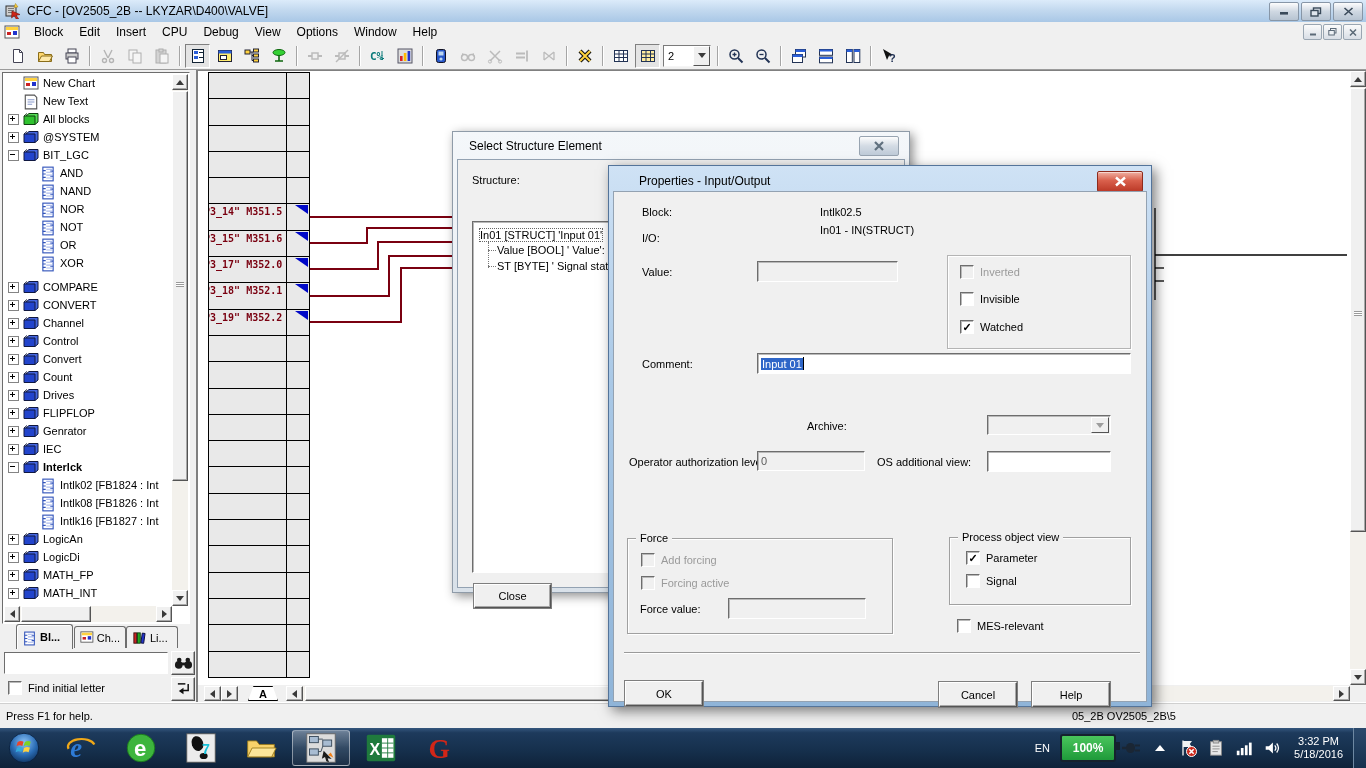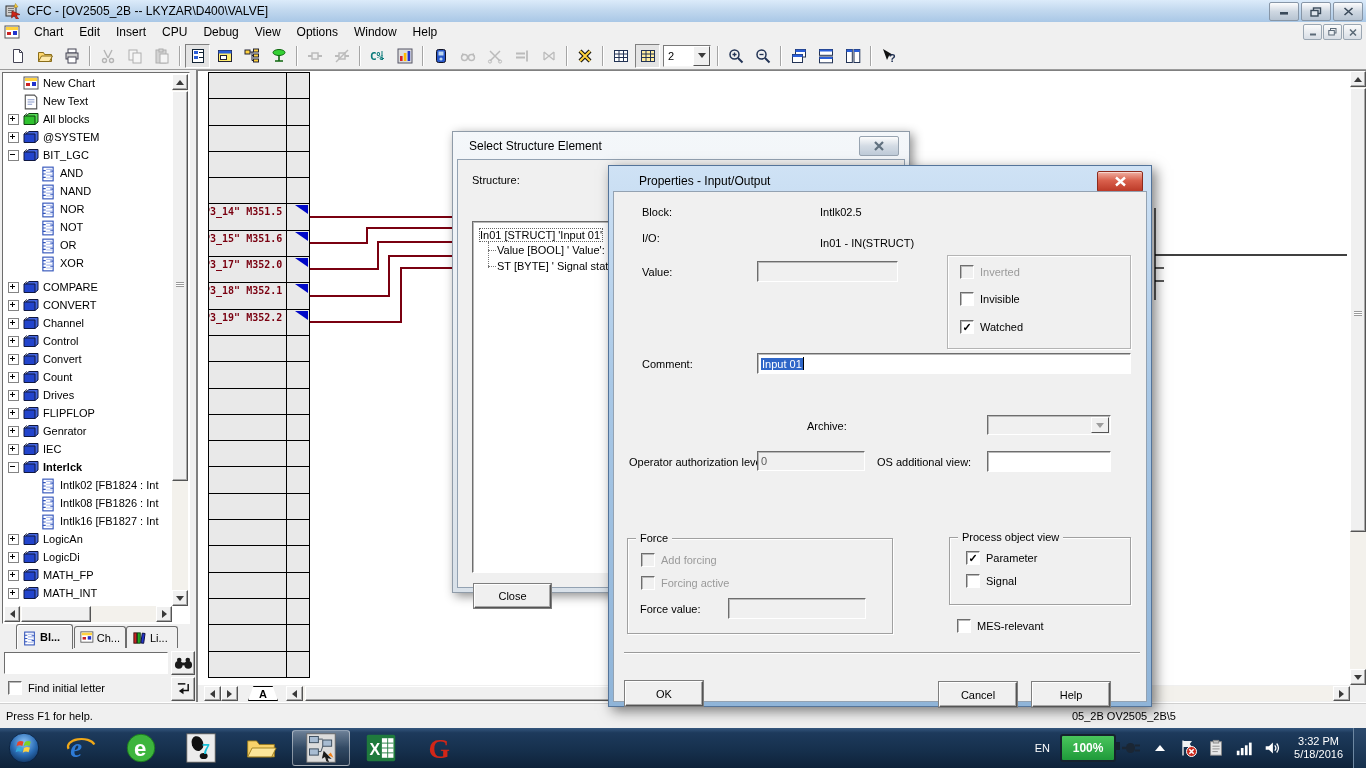--- a/index.html
+++ b/index.html
@@ -152,21 +152,21 @@
   </div>
 
   <div class="abs" id="menubar">
     <span class="m-icon"><svg viewBox="0 0 16 14">
           <rect x="1" y="1" width="14" height="12" fill="#fff" stroke="#555"></rect>
           <rect x="2" y="2" width="12" height="3" fill="#ffd23e"></rect>
           <rect x="3" y="7" width="4" height="3" fill="#cc2222"></rect>
           <rect x="9" y="6" width="4" height="4" fill="#2233cc"></rect>
         </svg></span>
     <span id="menus" style="display:flex">
-        <span class="menu-item">Chart</span>
+        <span class="menu-item">Block</span>
         <span class="menu-item">Edit</span>
         <span class="menu-item">Insert</span>
         <span class="menu-item">CPU</span>
         <span class="menu-item">Debug</span>
         <span class="menu-item">View</span>
         <span class="menu-item">Options</span>
         <span class="menu-item">Window</span>
         <span class="menu-item">Help</span>
       </span>
   </div>
@@ -943,21 +943,21 @@
     <span class="dclose">
         <svg width="13" height="11" viewBox="0 0 13 11">
           <path d="M2 1.5l9 8M11 1.5l-9 8" stroke="#fff" stroke-width="2.4"></path>
         </svg>
       </span>
     <div class="dclient" id="propclient">
 
       <span class="lbl" style="left:28px;top:14px;">Block:</span>
       <span class="lbl" style="left:206px;top:14px;">Intlk02.5</span>
       <span class="lbl" style="left:28px;top:40px;">I/O:</span>
-      <span class="lbl" style="left:206px;top:45px;">In01  -  IN(STRUCT)</span>
+      <span class="lbl" style="left:206px;top:32px;">In01  -  IN(STRUCT)</span>
 
       <span class="lbl" style="left:28px;top:74px;">Value:</span>
       <div class="field disabled" style="left:143px;top:69px;width:141px;height:21px;">
           <span></span>
         </div>
 
       <div class="grp" style="left:333px;top:63px;width:182px;height:92px;border-color:#b4b4b4;">
         <div class="cbrow disabled" style="left:12px;top:9px;">
           <span class="cb disabled"></span>
             <span class="cl">Inverted</span>

